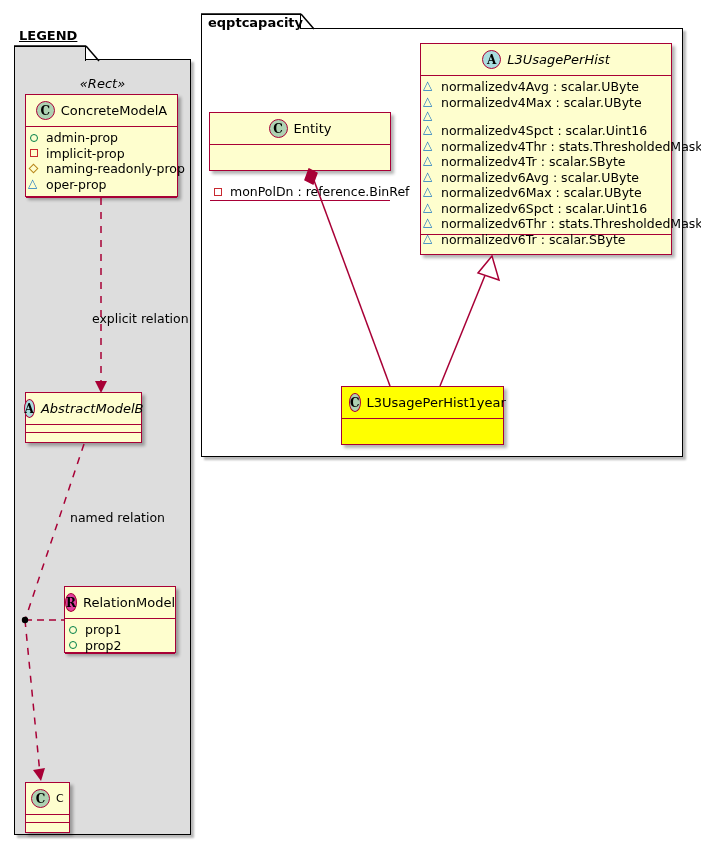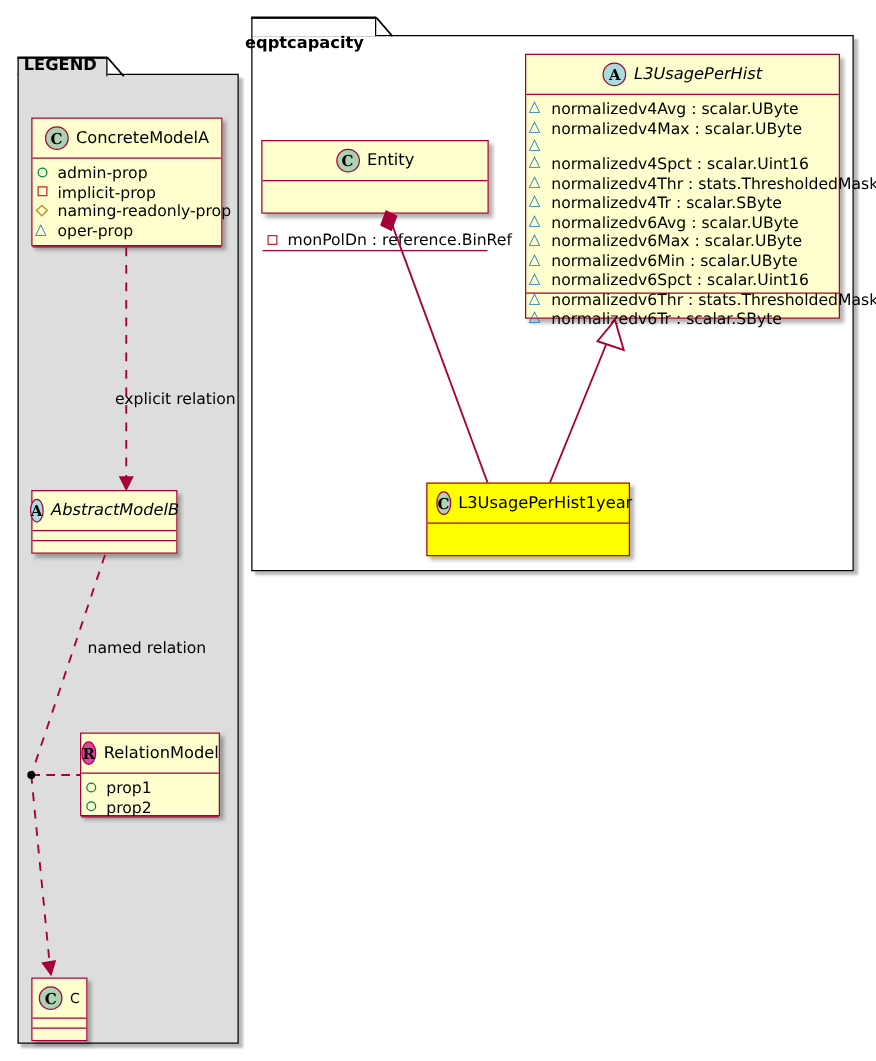--- a/index.html
+++ b/index.html
@@ -59,26 +59,27 @@
   .lbl{position:absolute;font-size:12.5px;color:#000;white-space:nowrap;}
   svg.overlay{position:absolute;left:0;top:0;width:701px;height:849px;overflow:visible;}
 </style>
 </head>
 <body>
 
 <div class="canvas">
 
   <div class="frame" style="left:14px;top:59px;width:177px;height:776px;background:#DDDDDD;"></div>
   <div class="frame-tab" style="left:14px;top:46px;width:72px;height:15px;background:#DDDDDD;border-bottom:none;"></div>
-  <div class="frame-tab-label" style="left:19px;top:45px;">LEGEND</div>
+  <div class="frame-tab-label" style="left:19px;top:28px;text-decoration:underline;">LEGEND</div>
   <svg class="overlay">
     <line x1="86" y1="46" x2="99" y2="61" stroke="#000" stroke-width="1.5"></line>
     <line x1="14" y1="46" x2="86" y2="46" stroke="#000" stroke-width="1.5"></line>
   </svg>
 
+  <div class="stereo" style="left:14px;top:76px;width:177px;">«Rect»</div>
 
   <div class="umlbox" style="left:25px;top:94px;width:153px;height:103px;">
     <div class="uml-head">
       <span class="circ c">C</span>
       <span class="uml-name">ConcreteModelA</span>
     </div>
     <div class="uml-attrs" style="height:71px;">
       <div class="attr">
         <span class="gi ring"></span>
         <span>admin-prop</span>
@@ -133,21 +134,21 @@
     </div>
     <div class="uml-attrs" style="height:8px;padding:0;"></div>
     <div class="uml-foot"></div>
   </div>
 
   <div class="lbl" style="left:92px;top:311px;">explicit relation</div>
   <div class="lbl" style="left:70px;top:510px;">named relation</div>
 
   <div class="frame" style="left:201px;top:28px;width:482px;height:429px;background:#FFFFFF;"></div>
   <div class="frame-tab" style="left:201px;top:14px;width:100px;height:15px;background:#FFFFFF;"></div>
-  <div class="frame-tab-label" style="left:196px;top:15px;margin-top:12px;">eqptcapacity</div>
+  <div class="frame-tab-label" style="left:208px;top:15px;">eqptcapacity</div>
   <svg class="overlay">
     <line x1="301" y1="14" x2="314" y2="29" stroke="#000" stroke-width="1.5"></line>
     <line x1="201" y1="14" x2="301" y2="14" stroke="#000" stroke-width="1.5"></line>
   </svg>
 
   <div class="umlbox" style="left:209px;top:112px;width:182px;height:59px;">
     <div class="uml-head">
       <span class="circ c">C</span>
       <span class="uml-name">Entity</span>
     </div>
@@ -189,24 +190,20 @@
           <span class="gi tri"></span>
           <span>normalizedv4Tr : scalar.SByte</span>
         </div>
       <div class="attr">
           <span class="gi tri"></span>
           <span>normalizedv6Avg : scalar.UByte</span>
         </div>
       <div class="attr">
           <span class="gi tri"></span>
           <span>normalizedv6Max : scalar.UByte</span>
-        </div>
-      <div class="attr">
-          <span class="gi tri"></span>
-          <span>normalizedv6Min : scalar.UByte</span>
         </div>
       <div class="attr">
           <span class="gi tri"></span>
           <span>normalizedv6Spct : scalar.Uint16</span>
         </div>
       <div class="attr">
           <span class="gi tri"></span>
           <span>normalizedv6Thr : stats.ThresholdedMask</span>
         </div>
       <div class="attr">

